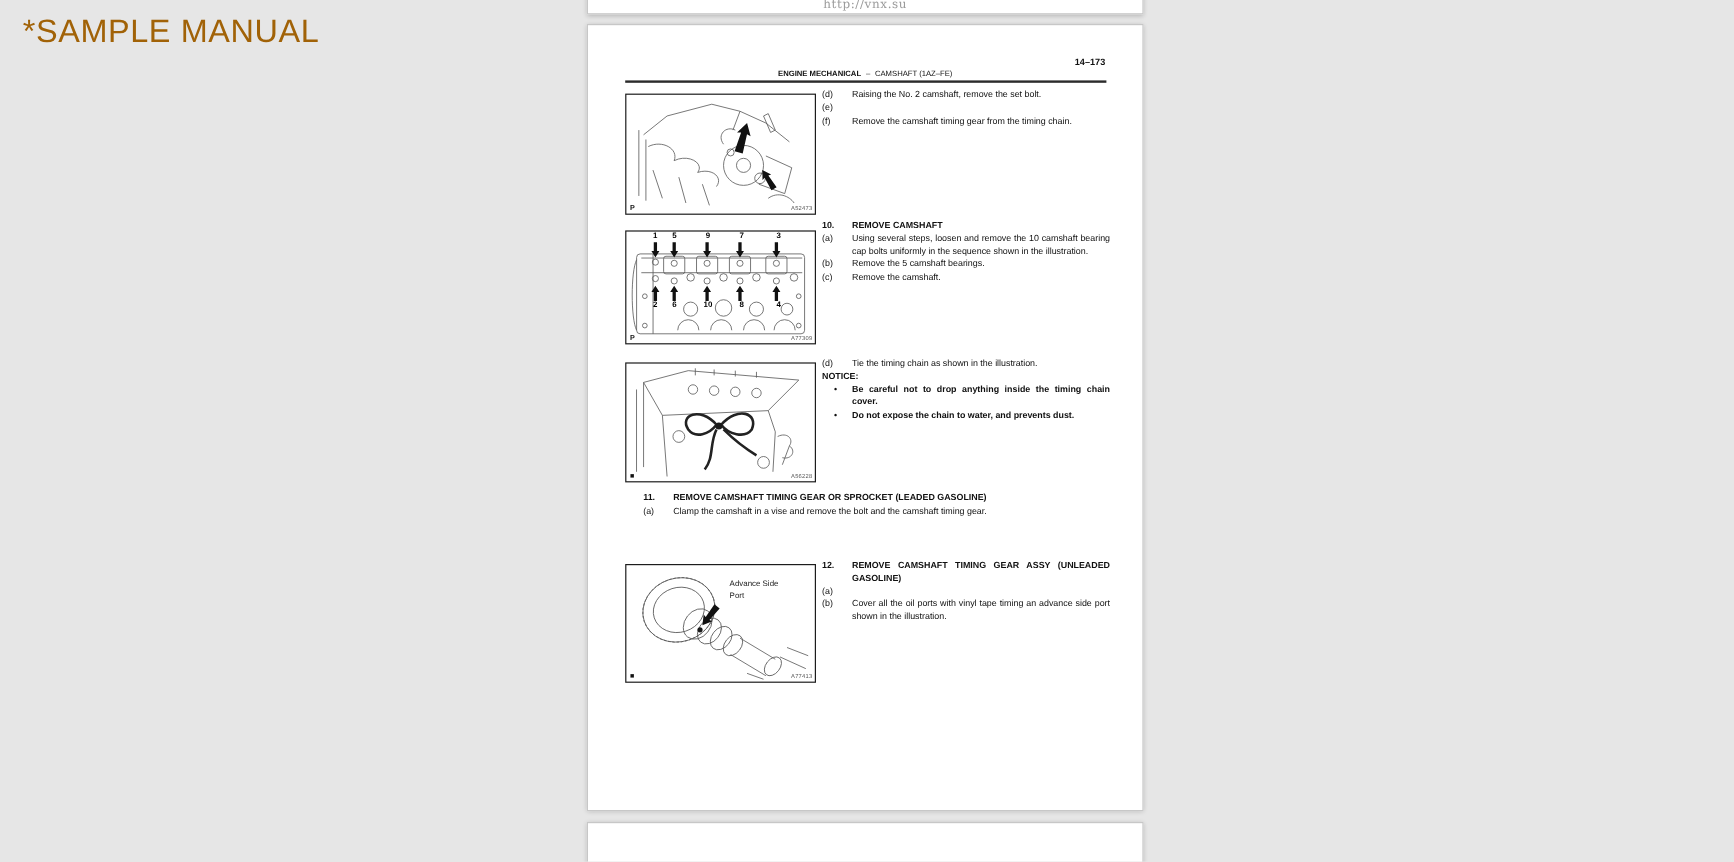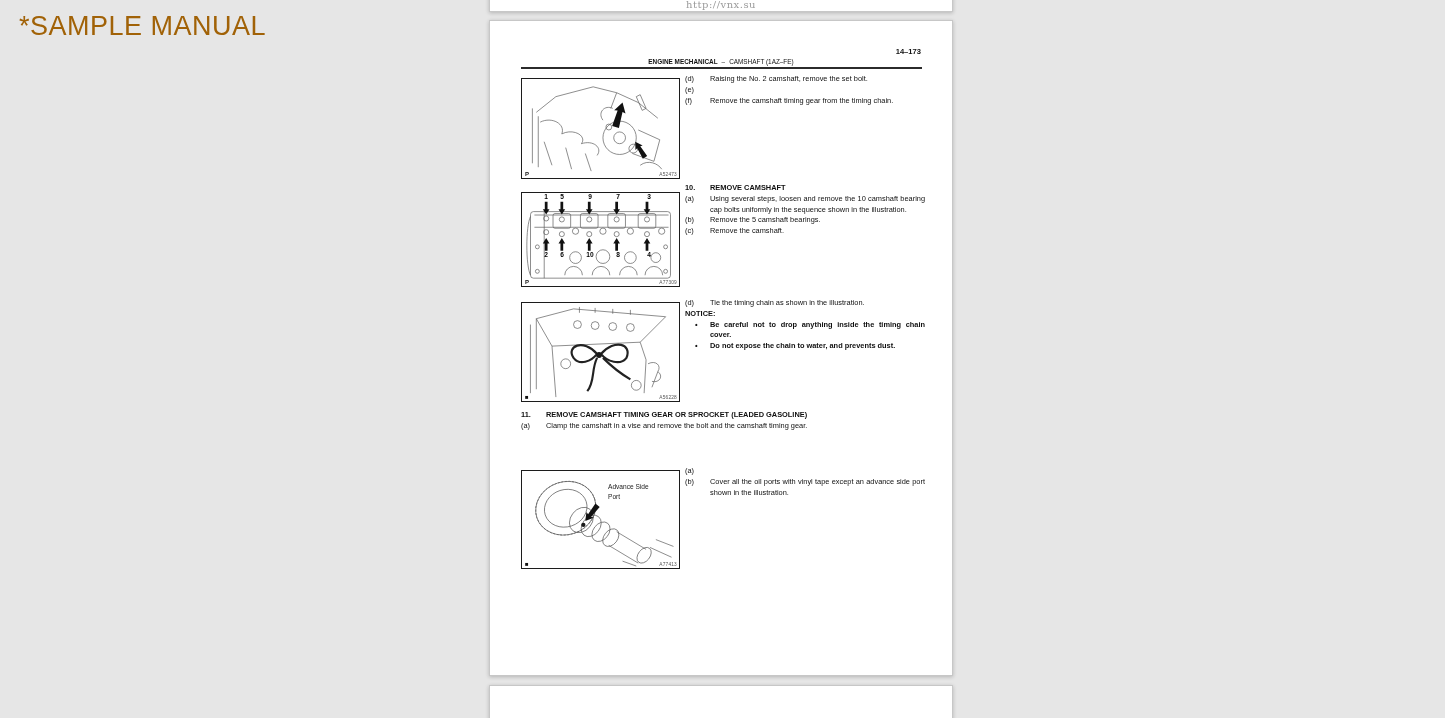--- a/index.html
+++ b/index.html
@@ -43,21 +43,21 @@
   .lineart path, .lineart circle, .lineart rect, .lineart ellipse, .lineart line
     { stroke:#5a5a5a; stroke-width:.7; fill:none; }
   .lineart .bold-art { stroke:#222; stroke-width:2.2; }
   .lineart .fill-dark { fill:#1a1a1a; stroke:none; }
   .fig-overlay { position:absolute; inset:0; }
   .fn { position:absolute; transform:translateX(-50%); font-size:6.6px; font-weight:700; color:#000; }
   .callout { position:absolute; left:86px; top:11px; width:44px; font-size:6.6px; line-height:10px; color:#222; }
 
   
   .tblock { position:absolute; left:195px; width:240px; font-size:7.4px; line-height:10.8px; color:#101010; }
-  .tblock.full { left:31px; width:404px; }
+  .tblock.full { left:46px; width:404px; }
   .titem { display:flex; }
   .tlabel { flex:0 0 25px; }
   .tlabel.bullet { padding-left:10px; }
   .ttext { flex:1; text-align:justify; }
   .ttext-full { flex:1; }
   .b { font-weight:700; }
   .blk1 { top:53px; }
   .blk2 { top:162px; }
   .blk3 { top:277px; }
   .blk4 { top:389px; }
@@ -289,26 +289,30 @@
           <span class="tlabel">11.</span>
           <span class="ttext">REMOVE CAMSHAFT TIMING GEAR OR SPROCKET (LEADED GASOLINE)</span>
         </div>
       <div class="titem">
           <span class="tlabel">(a)</span>
           <span class="ttext">Clamp the camshaft in a vise and remove the bolt and the camshaft timing gear.</span>
         </div>
     </div>
 
     <div class="tblock blk5">
+      <div class="titem b">
+          <span class="tlabel">12.</span>
+          <span class="ttext">REMOVE CAMSHAFT TIMING GEAR ASSY (UNLEADED GASOLINE)</span>
+        </div>
       <div class="titem">
           <span class="tlabel">(a)</span>
         </div>
       <div class="titem">
           <span class="tlabel">(b)</span>
-          <span class="ttext">Cover all the oil ports with vinyl tape except an advance side port shown in the illustration.</span>
+          <span class="ttext">Cover all the oil ports with vinyl tape timing an advance side port shown in the illustration.</span>
         </div>
     </div>
 
   </div>
 
   <div class="page page-next"></div>
 
 </div>
 
 </body></html>

